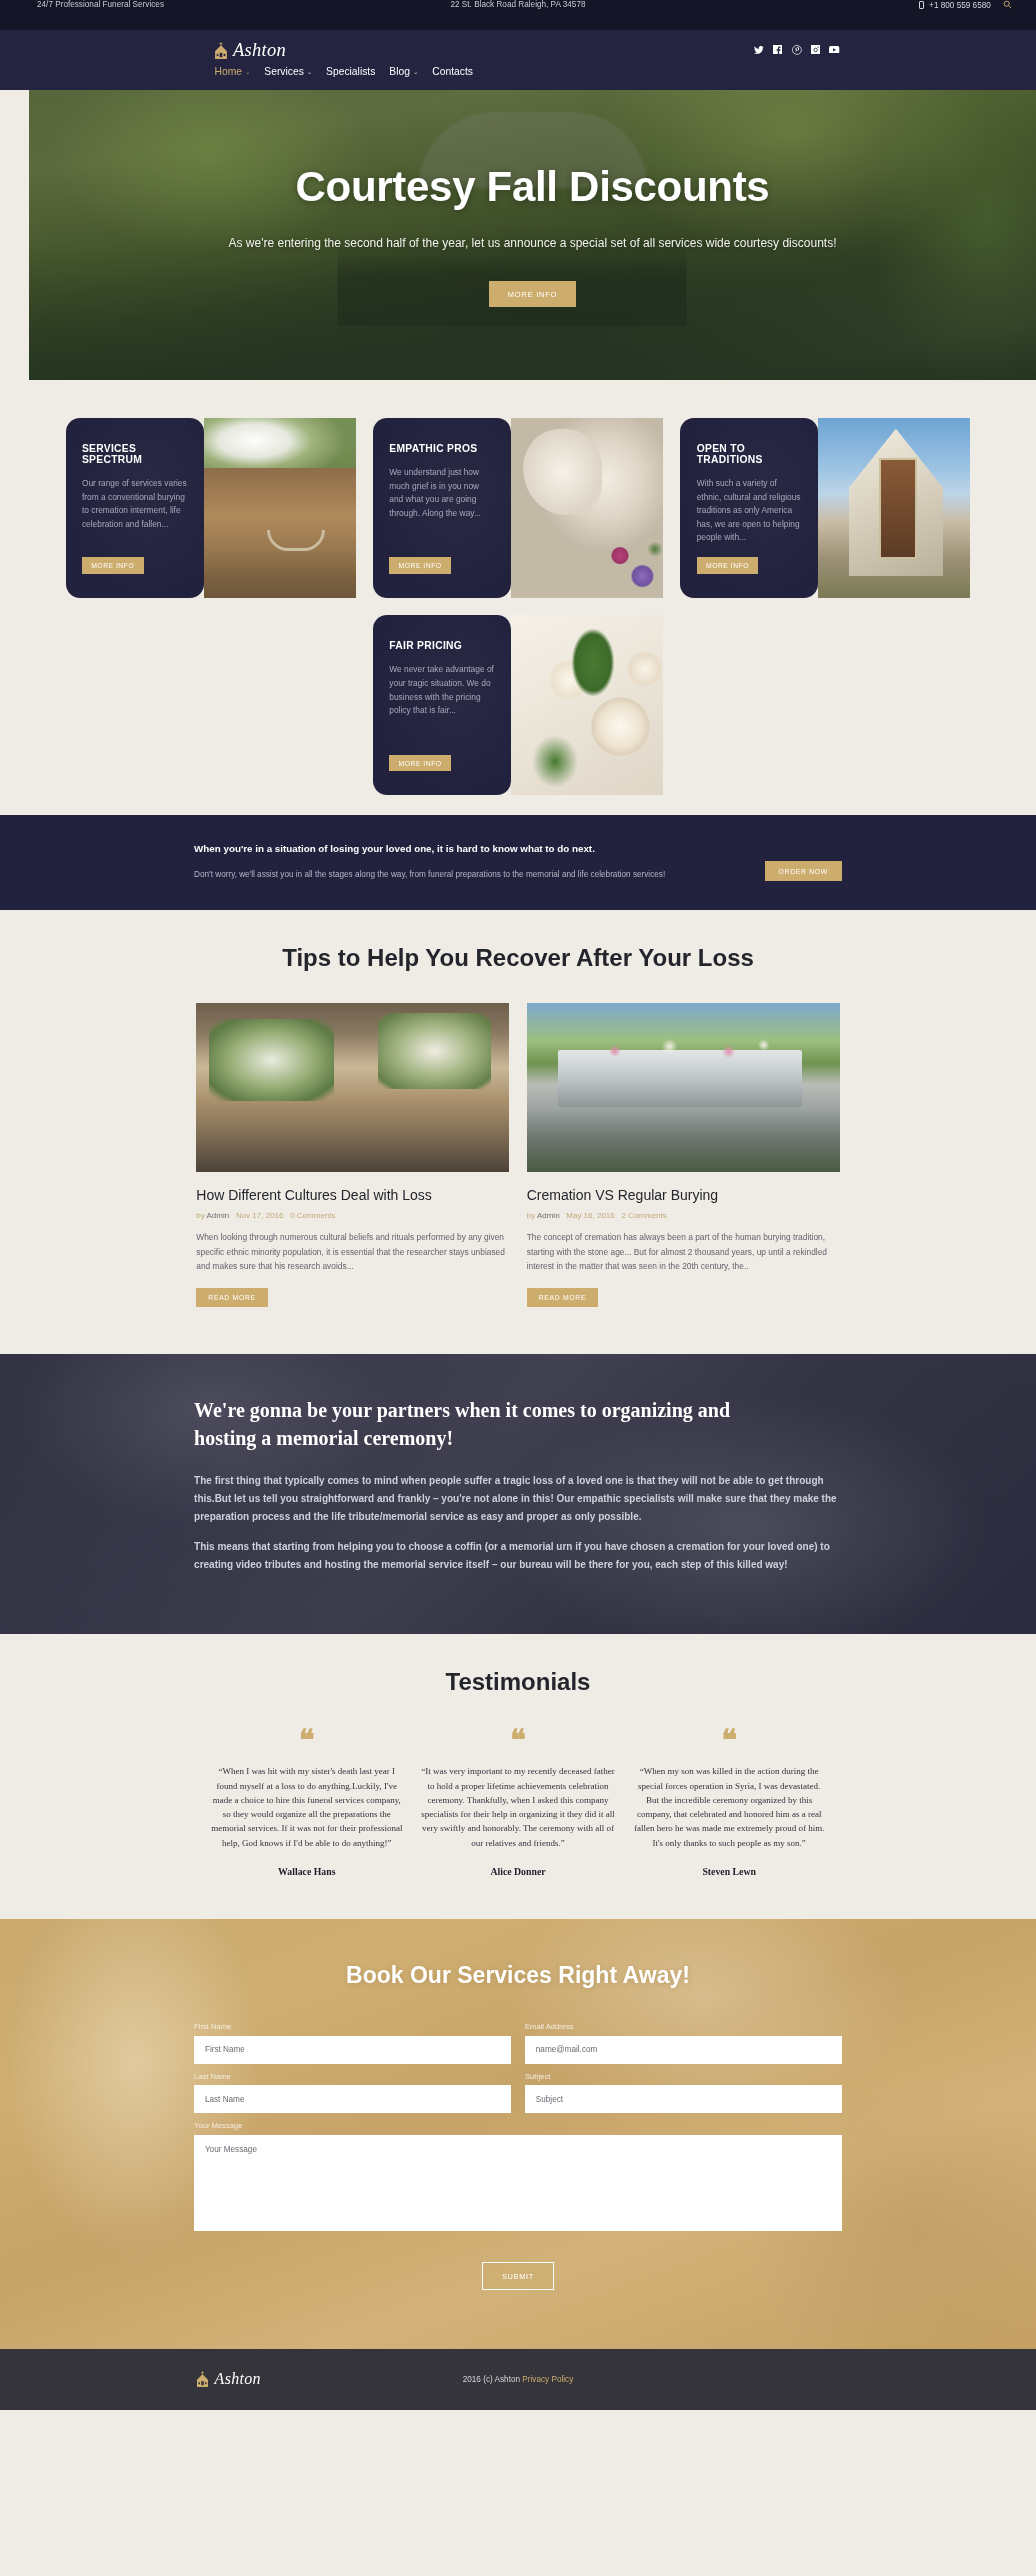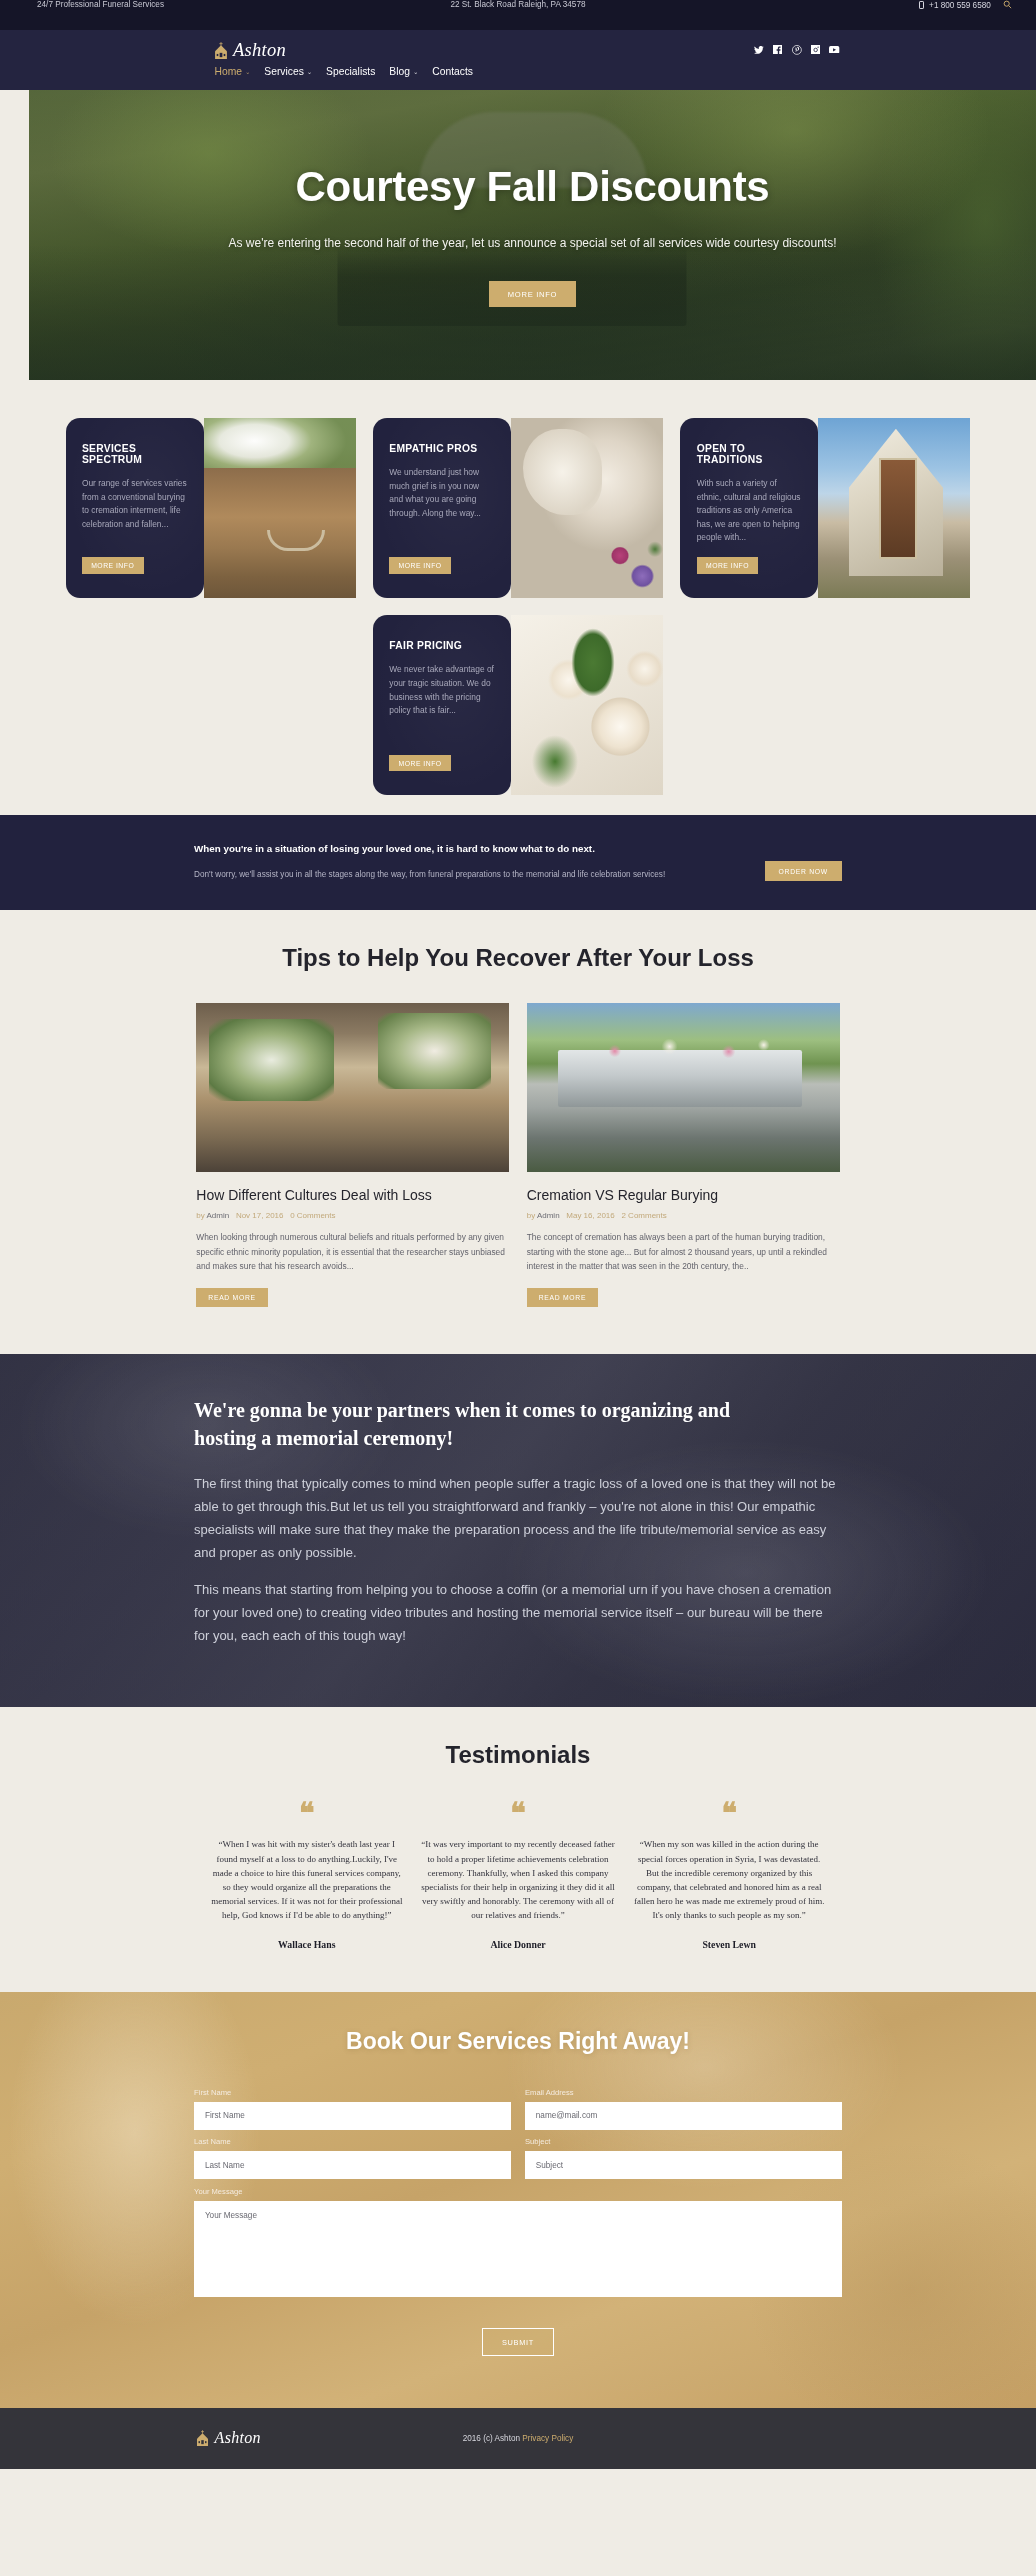--- a/index.html
+++ b/index.html
@@ -259,21 +259,21 @@
     background:
       radial-gradient(ellipse 272px 163px at 20% 20%, rgba(255,255,255,.1), transparent 70%),
       radial-gradient(ellipse 338px 185px at 72% 62%, rgba(230,230,240,.14), transparent 72%),
       linear-gradient(180deg, rgba(30,30,45,.38), rgba(32,32,48,.48));
   }
   .partners-inner { position:relative; width:675px; margin:0 auto; padding:0 13.6px; }
   .partners-h {
     font-family:"Liberation Serif", serif; font-size:20px; font-weight:700; color:#ffffff;
     line-height:1.42; margin-bottom:19.6px; max-width:577px;
   }
-  .partners-p { font-size:13px; line-height:1.78; color:#ced0da; margin-bottom:13px; max-width:645px; }
+  .partners-p { font-size:10px; line-height:1.78; color:#ced0da; margin-bottom:13px; max-width:645px;font-weight:bold; }
 
   
   .testi { background:#efece5; padding:34px 0 42px; }
   .testi-grid { display:flex; gap:15.2px; justify-content:center; padding:0 16.3px; }
   .testi-item { width:196px; text-align:center; }
   .quote-ic {
     font-family:"Liberation Serif", serif; font-size:29px; color:#cdad6e;
     line-height:1; height:26px; display:block; font-weight:700;
   }
   .testi-text {
@@ -289,21 +289,21 @@
     position:relative; padding:36px 0 52px; overflow:hidden;
     background:linear-gradient(160deg,#c9a96e 0%,#cfae72 22%,#c6a368 45%,#d2b278 68%,#c49f64 100%);
   }
   .book::before {
     content:""; position:absolute; inset:0;
     background:
       radial-gradient(ellipse 185px 283px at 13% 34%, rgba(240,225,195,.55), transparent 68%),
       radial-gradient(ellipse 283px 174px at 68% 18%, rgba(245,232,205,.35), transparent 70%),
       radial-gradient(ellipse 229px 207px at 88% 72%, rgba(170,135,80,.3), transparent 72%);
   }
-  .book-inner { position:relative; width:675px; margin:0 auto; padding:0 13.6px; }
+  .book-inner { position:relative; width:675px; margin:7px auto; padding:0 13.6px; }
   .book-h {
     text-align:center; font-size:23px; font-weight:700; color:#ffffff; margin-bottom:33px;
     text-shadow:0 1.1px 5.4px rgba(120,90,40,.25);
   }
   .form-row { display:flex; gap:14px; margin-bottom:2.2px; }
   .form-col { flex:1; }
   .f-label { font-size:7.6px; color:#f5ece0; margin-bottom:4.9px; display:block; }
   .f-input {
     width:100%; height:28px; background:#ffffff; border:0.5px solid #ffffff;
     padding:0 9.8px; font-size:8.2px; color:#57575f;
@@ -534,21 +534,21 @@
       <button class="btn-gold post-btn">READ MORE</button>
     </div>
 
   </div>
 </div>
 
 <div class="partners">
   <div class="partners-inner">
     <div class="partners-h">We're gonna be your partners when it comes to organizing and hosting a memorial ceremony!</div>
     <div class="partners-p">The first thing that typically comes to mind when people suffer a tragic loss of a loved one is that they will not be able to get through this.But let us tell you straightforward and frankly – you're not alone in this! Our empathic specialists will make sure that they make the preparation process and the life tribute/memorial service as easy and proper as only possible.</div>
-    <div class="partners-p">This means that starting from helping you to choose a coffin (or a memorial urn if you have chosen a cremation for your loved one) to creating video tributes and hosting the memorial service itself – our bureau will be there for you, each each of this tough way!</div>
+    <div class="partners-p">This means that starting from helping you to choose a coffin (or a memorial urn if you have chosen a cremation for your loved one) to creating video tributes and hosting the memorial service itself – our bureau will be there for you, each step of this killed way!</div>
   </div>
 </div>
 
 <div class="testi">
   <div class="sect-title">Testimonials</div>
   <div class="testi-grid">
 
     <div class="testi-item">
       <span class="quote-ic">❝</span>
       <div class="testi-text">“When I was hit with my sister's death last year I found myself at a loss to do anything.Luckily, I've made a choice to hire this funeral services company, so they would organize all the preparations the memorial services. If it was not for their professional help, God knows if I'd be able to do anything!”</div>

